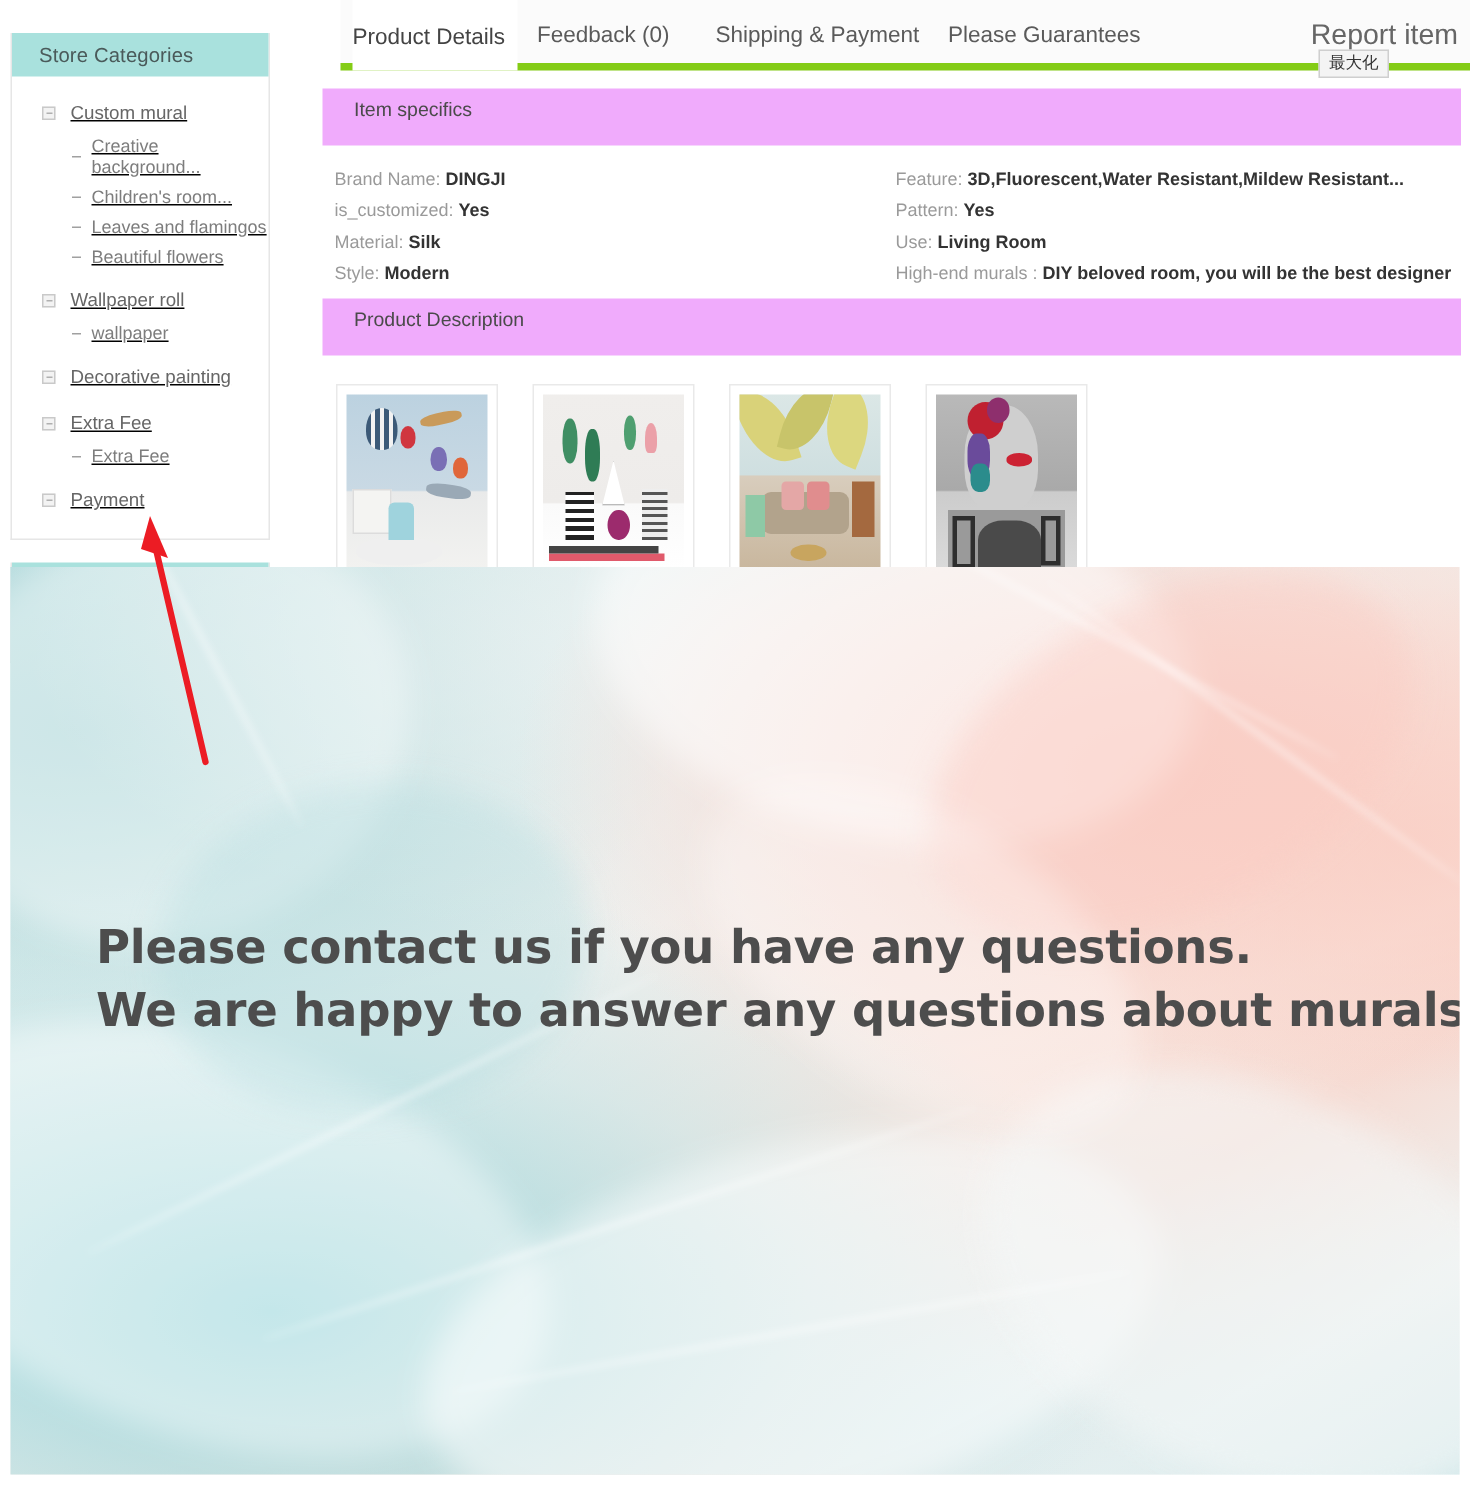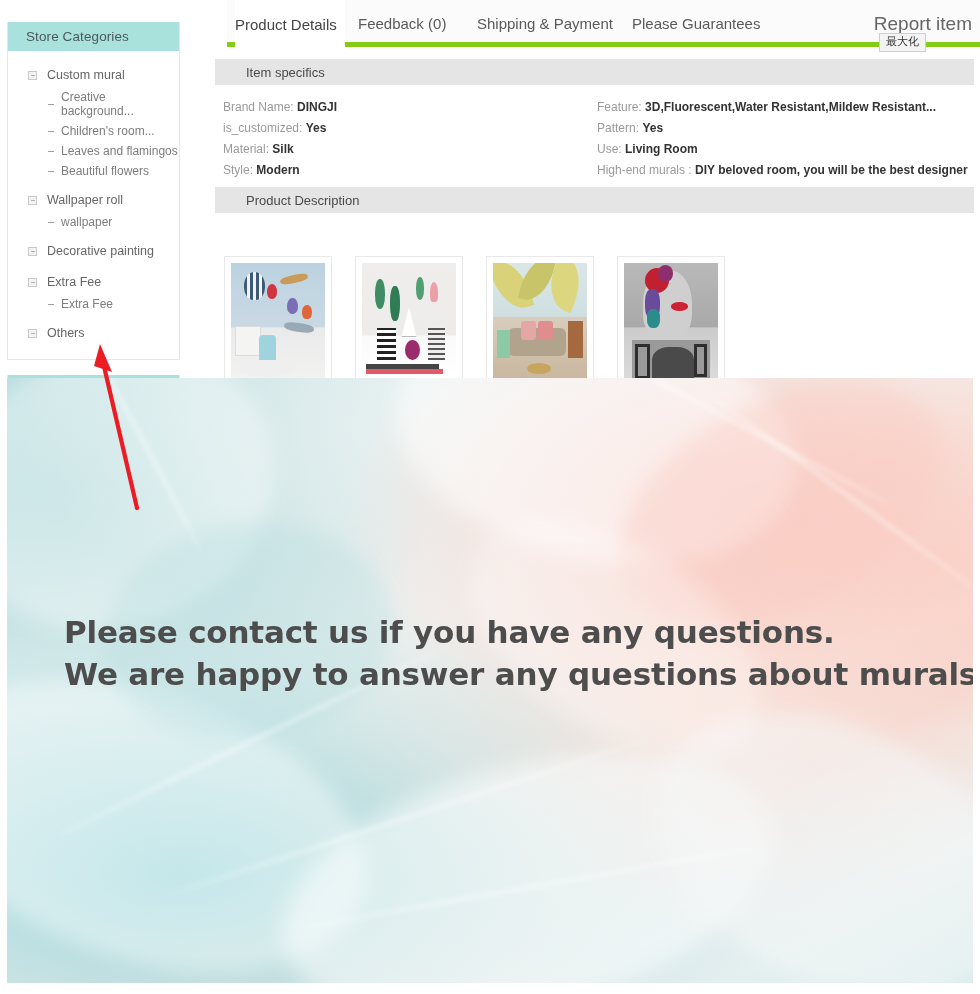--- a/index.html
+++ b/index.html
@@ -31,20 +31,21 @@
   }
   .panel-head {
     background: #a9e1dd;
     color: #4a5a5a;
     font-size: 13.5px;
     padding: 7px 0 7px 18px;
     letter-spacing: .1px;
   }
   .cat-body {
     padding: 12px 0 14px 0;
+    text-decoration: underline;
   }
   .cat-parent {
     display: flex;
     align-items: center;
     padding: 5px 0 5px 20px;
     font-size: 12.5px;
     color: #666;
   }
   .cat-parent .box {
     width: 9px; height: 9px;
@@ -150,26 +151,26 @@
     color: #333;
     background: #f4f4f4;
     border: 1px solid #cfcfcf;
     padding: 1px 6px 2px 6px;
     line-height: 14px;
     font-family: "DejaVu Sans", sans-serif;
     z-index: 5;
   }
 
   .section-head {
-    background: #e5e5e5;
-    height: 26px;
+    background: #f0abfc;
+    height: 38px;
     line-height: 27px;
     font-size: 13px;
     color: #4a4a4a;
-    padding-left: 31px;
+    padding-left: 21px;
     margin: 12px 6px 0 8px;
   }
 
   #specs {
     position: relative;
     padding: 12px 0 6px 0;
     margin: 0 6px 0 8px;
   }
   .spec-col { position: absolute; top: 12px; }
   #spec-left { left: 8px; }
@@ -333,21 +334,21 @@
         </div>
         <div class="cat-child">
           <span class="dash"></span>
           <span>Extra Fee</span>
         </div>
 
         <div class="cat-gap"></div>
 
         <div class="cat-parent">
           <span class="box"></span>
-          <span>Others</span>
+          <span>Payment</span>
         </div>
 
       </div>
     </div>
 
     <div class="panel" id="service-panel">
       <div class="panel-head">Service Center</div>
       <div class="svc-body">
         <div class="svc-row">
           <span class="env"></span>

